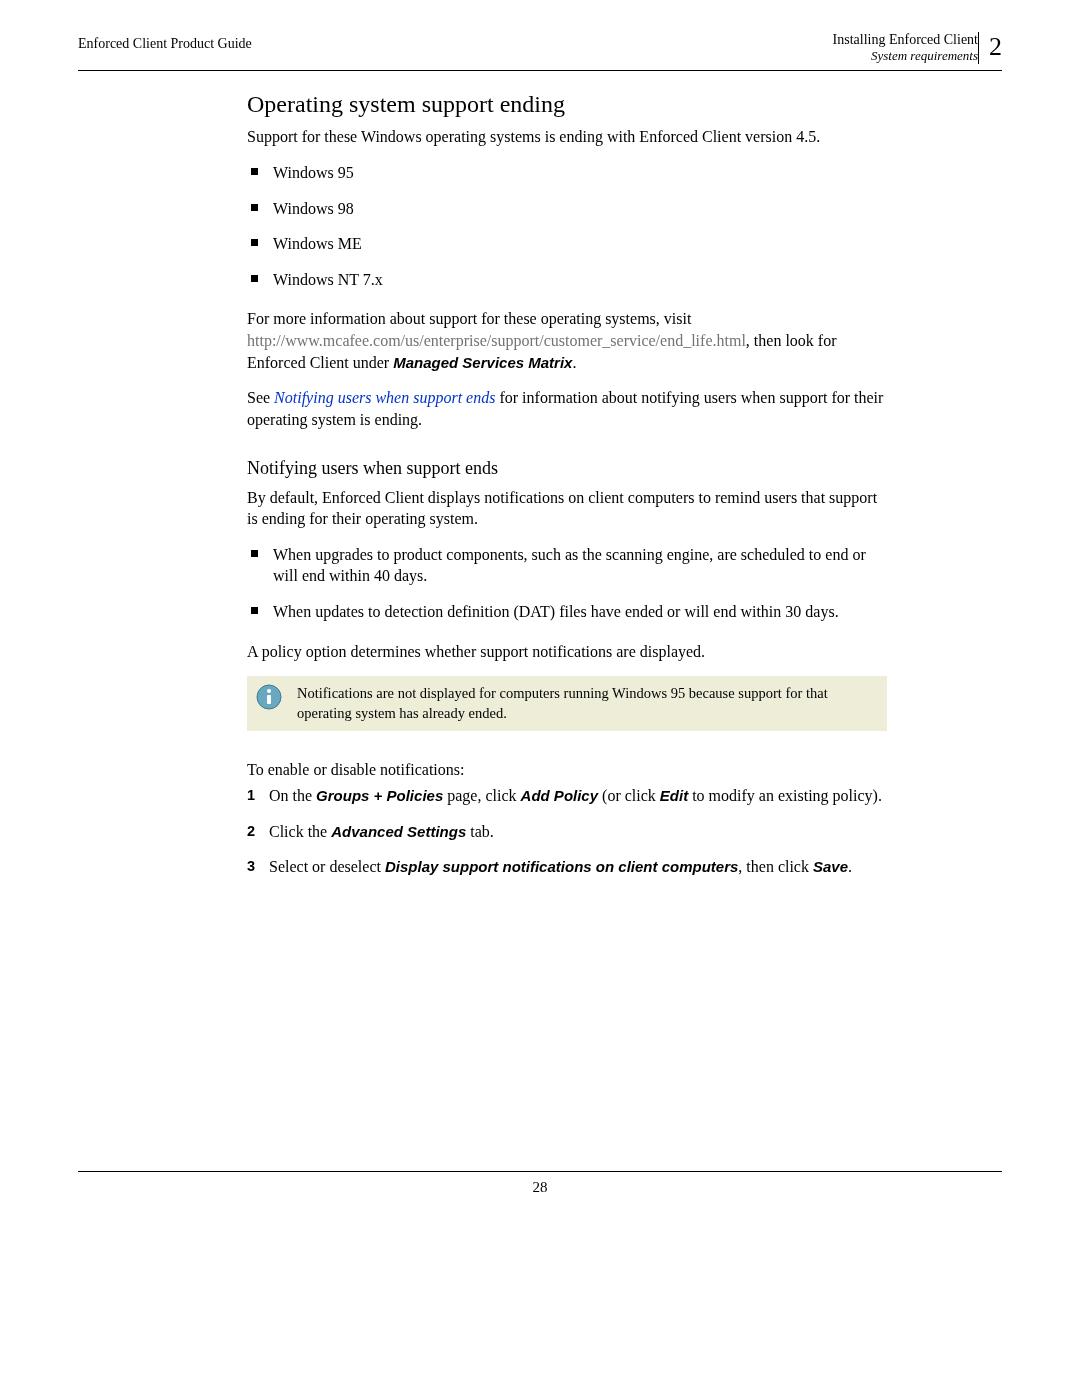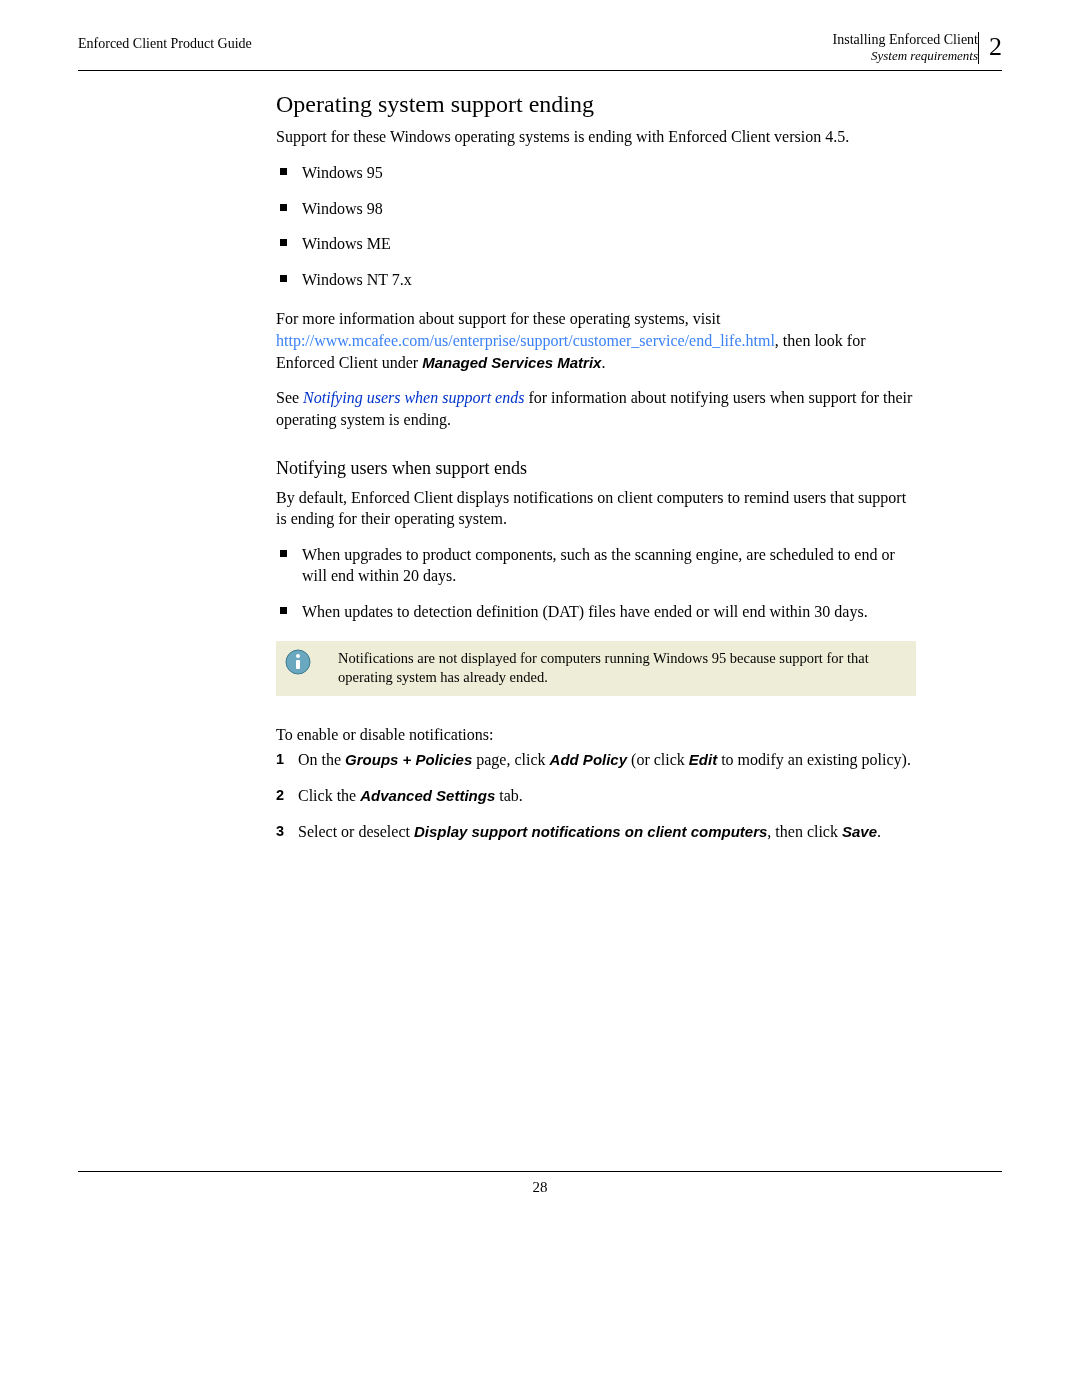--- a/index.html
+++ b/index.html
@@ -51,21 +51,21 @@
     font-style: italic;
   }
   .header-right-num {
     font-size: 26px;
     padding-left: 10px;
     line-height: 30px;
   }
   .content {
     position: absolute;
     top: 88px;
-    left: 276px;
+    left: 247px;
     width: 640px;
     font-size: 16px;
     line-height: 1.35;
   }
   .content h2 {
     font-weight: normal;
     font-size: 24px;
     margin: 0 0 6px 0;
   }
   .content p {
@@ -89,21 +89,21 @@
     width: 7px;
     height: 7px;
     background: #000;
   }
   .link-italic {
     color: #0033cc;
     font-style: italic;
     text-decoration: none;
   }
   .link-plain {
-    color: #3b82f6;
+    color: #737373;
     text-decoration: none;
   }
   .bold-sans {
     font-family: Arial, Helvetica, sans-serif;
     font-weight: bold;
     font-size: 15px;
     font-style: italic;
   }
   .small-caps {
     font-variant: small-caps;
@@ -113,21 +113,20 @@
     margin-top: 26px;
     margin-bottom: 6px;
   }
   .note-box {
     display: flex;
     background: #eeeed8;
     padding: 8px 10px 8px 8px;
     margin: 10px 0 28px 0;
     font-size: 14.5px;
     line-height: 1.35;
-    gap: 12px;
   }
   .note-icon {
     flex: 0 0 28px;
     margin-right: 14px;
     display: flex;
     align-items: flex-start;
     justify-content: center;
   }
   .note-icon svg {
     width: 26px;
@@ -199,24 +198,25 @@
     </p>
 
     <p>
       <span>See </span><a class="link-italic">Notifying users when support ends</a><span> for information about notifying users when support for their operating system is ending.</span>
     </p>
 
     <div class="sub-heading">Notifying users when support ends</div>
     <p>By default, Enforced Client displays notifications on client computers to remind users that support is ending for their operating system.</p>
 
     <ul class="bullet-list" id="notify-list">
-        <li>When upgrades to product components, such as the scanning engine, are scheduled to end or will end within 20 days.</li>
+        <li>When upgrades to product components, such as the scanning engine, are scheduled to end or will end within 40 days.</li>
         <li>When updates to detection definition (<span class="small-caps">DAT</span>) files have ended or will end within 30 days.</li>
       </ul>
 
+    <p>A policy option determines whether support notifications are displayed.</p>
 
     <div class="note-box">
       <div class="note-icon">
         <svg viewBox="0 0 26 26">
           <circle cx="13" cy="13" r="12" fill="#6aa8bf" stroke="#3d7a91" stroke-width="1"></circle>
           <circle cx="13" cy="7" r="2" fill="#ffffff"></circle>
           <rect x="11" y="11" width="4" height="9" rx="1" fill="#ffffff"></rect>
         </svg>
       </div>
       <div>Notifications are not displayed for computers running Windows 95 because support for that operating system has already ended.</div>

